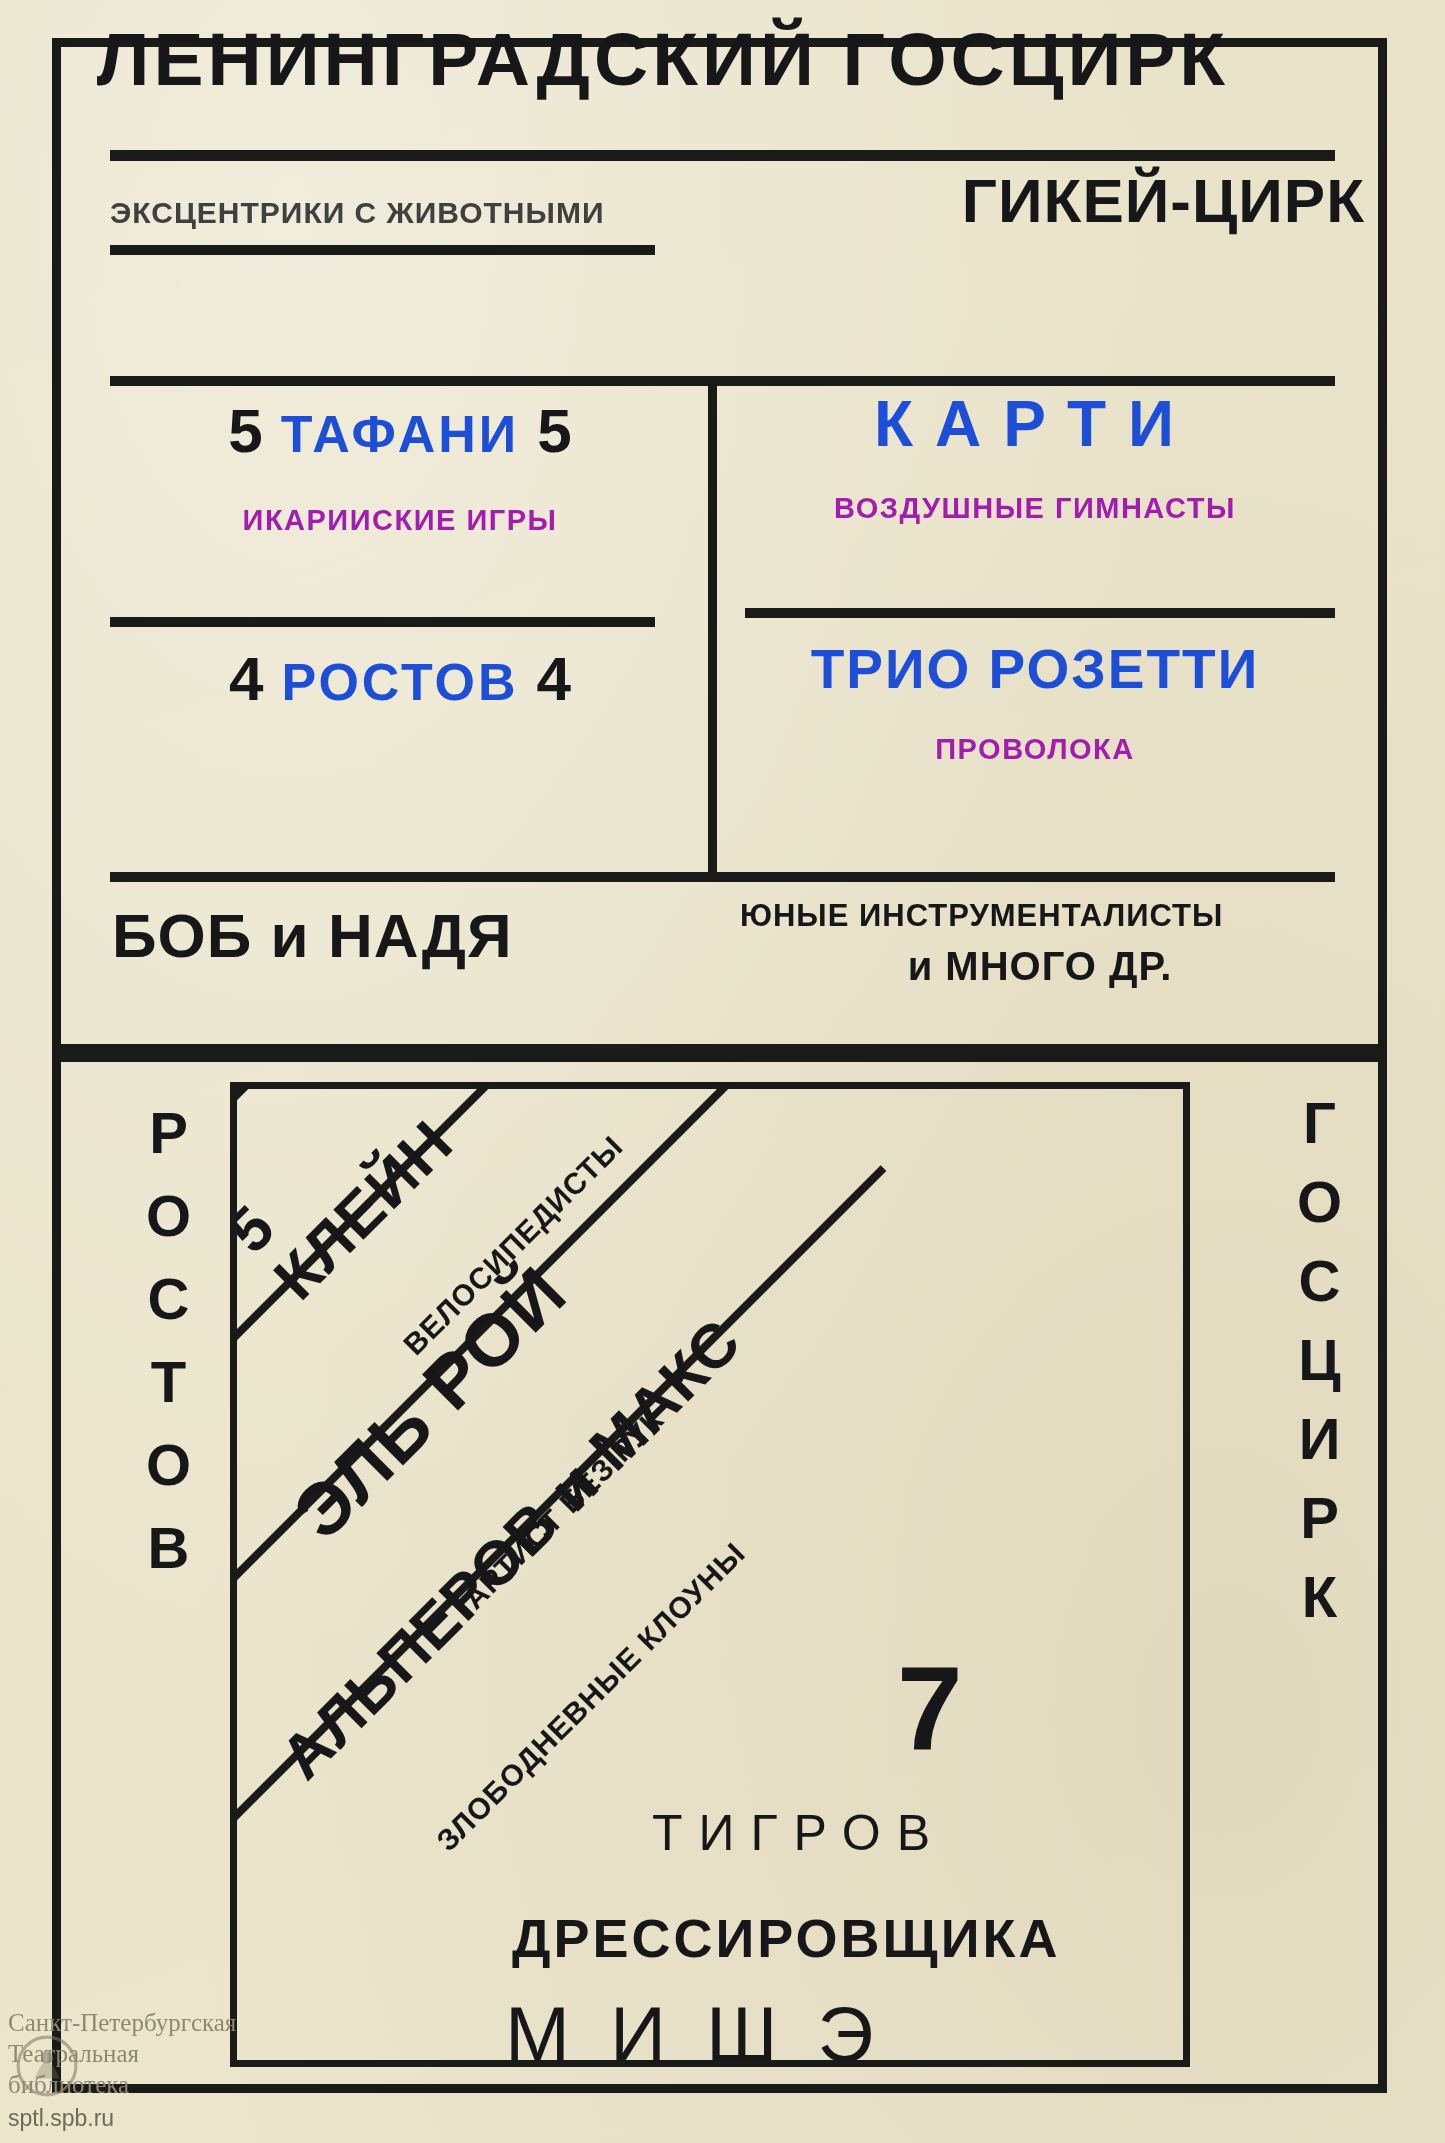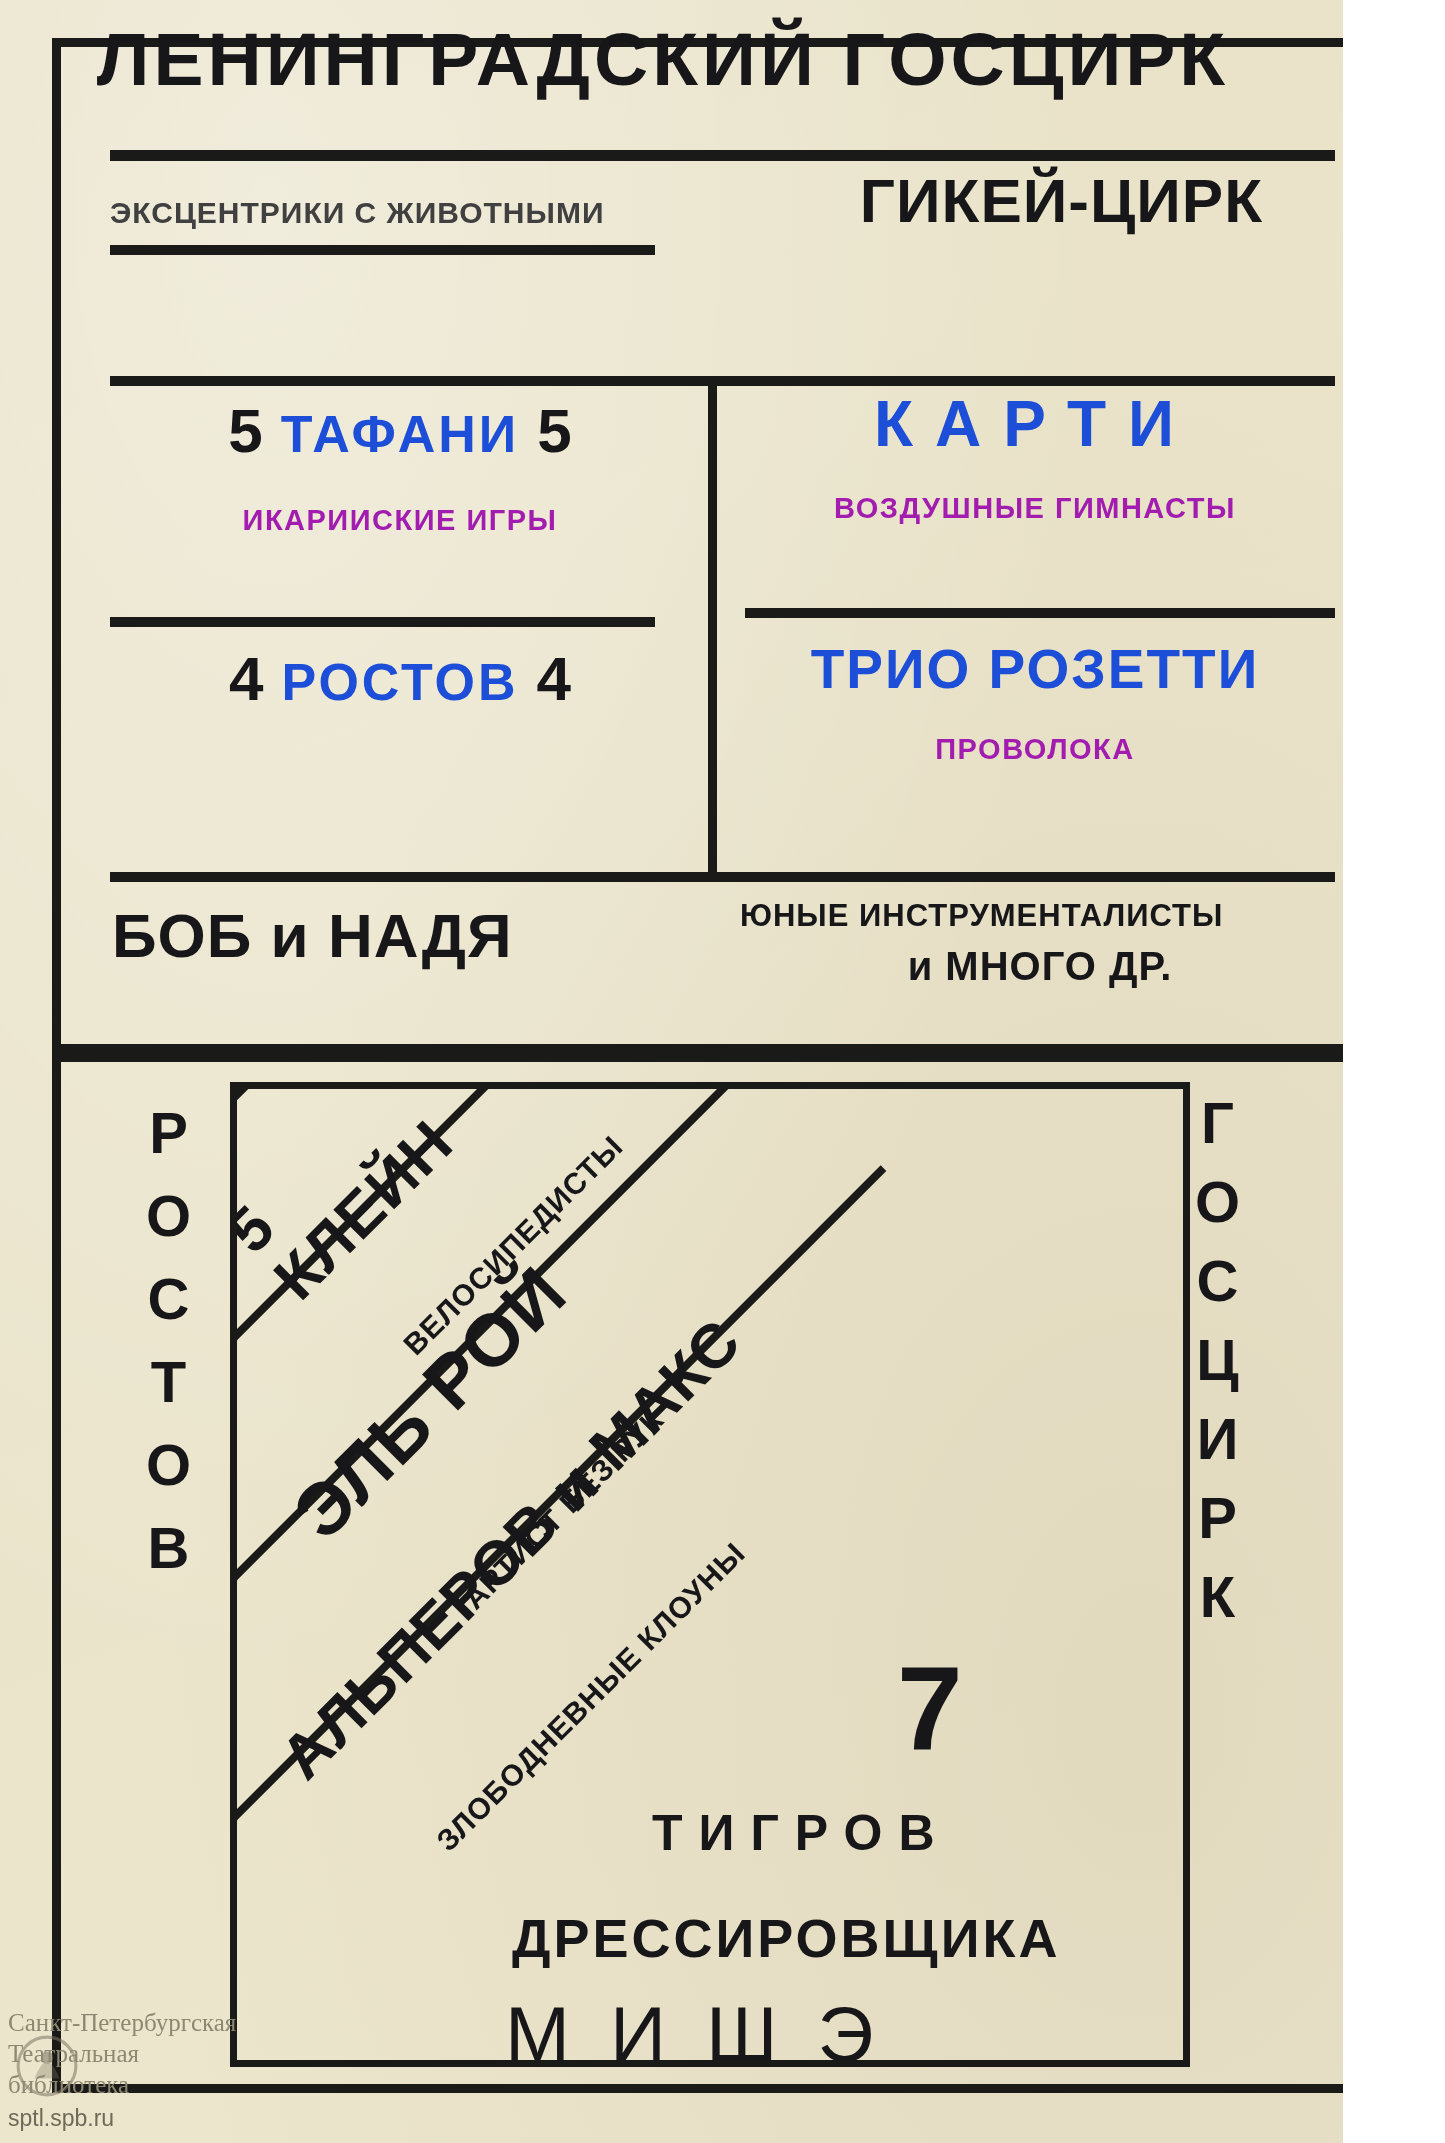--- a/index.html
+++ b/index.html
@@ -5,21 +5,21 @@
   html, body {
     margin: 0;
     padding: 0;
     background: #ffffff;
   }
   body {
     font-family: "Liberation Sans", sans-serif;
   }
   .poster {
     position: relative;
-    width: 1343px;
+    width: 1445px;
     height: 2143px;
     background: #ece6cd;
     overflow: hidden;
   }
   
   .paper-noise {
     position: absolute;
     inset: 0;
     background:
       radial-gradient(ellipse at 20% 10%, rgba(255,255,255,0.35), rgba(255,255,255,0) 55%),
@@ -196,21 +196,21 @@
     font-size: 118px;
     font-weight: 700;
     color: #17171a;
     line-height: 1;
   }
   .tigers-word {
     position: absolute;
     left: 415px;
     top: 715px;
     font-size: 50px;
-    font-weight: 700;
+    font-weight: 400;
     letter-spacing: 16px;
     color: #17171a;
     white-space: nowrap;
   }
   .trainer-word {
     position: absolute;
     left: 275px;
     top: 818px;
     font-size: 54px;
     font-weight: 700;

